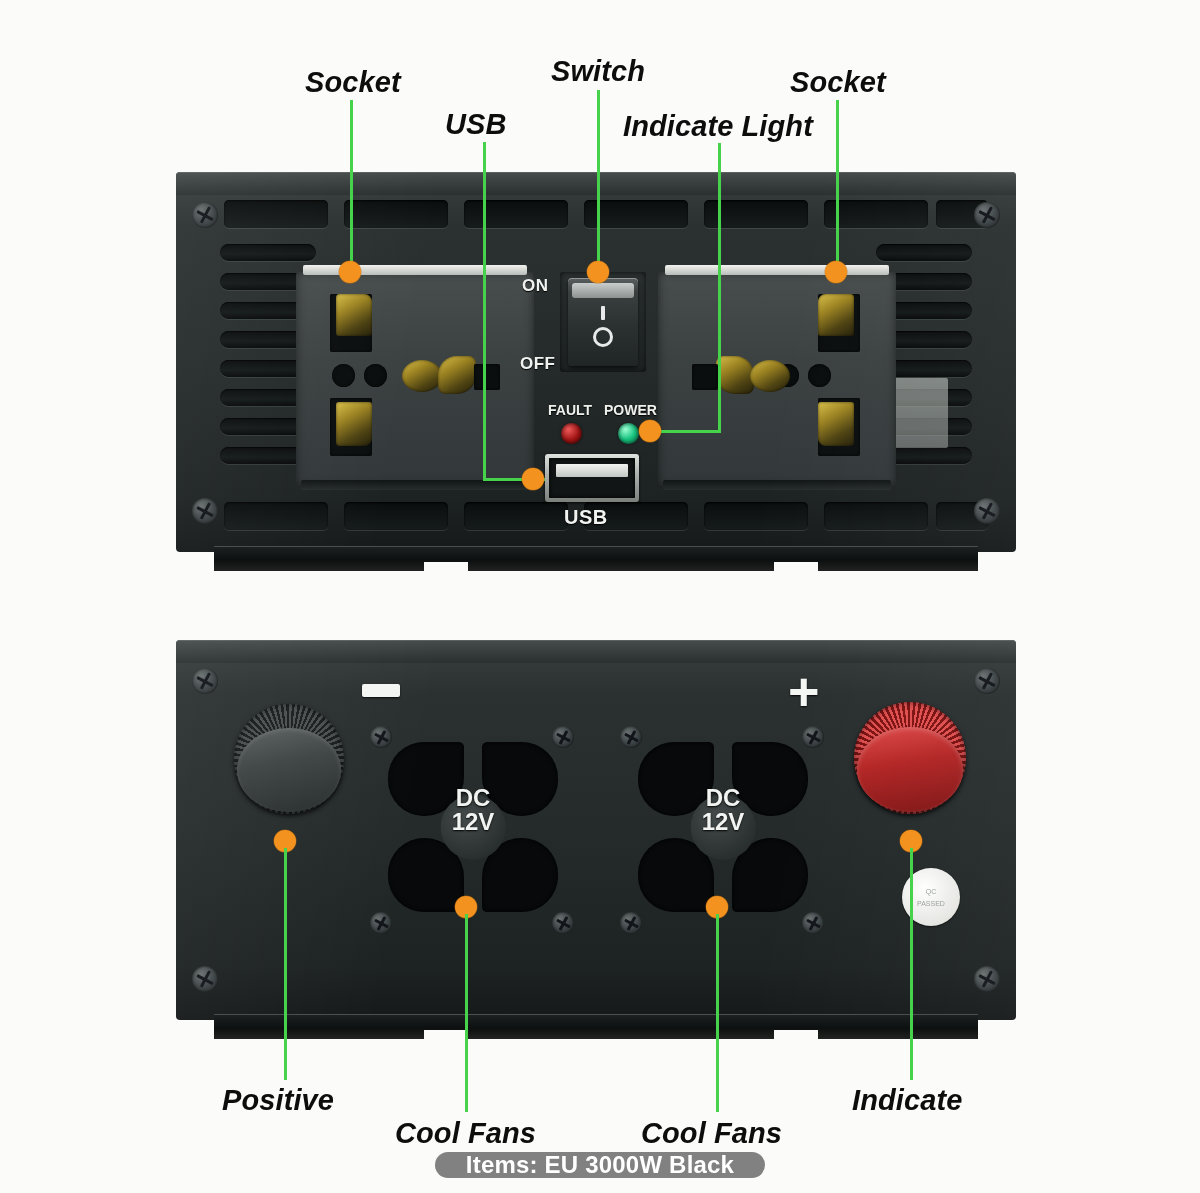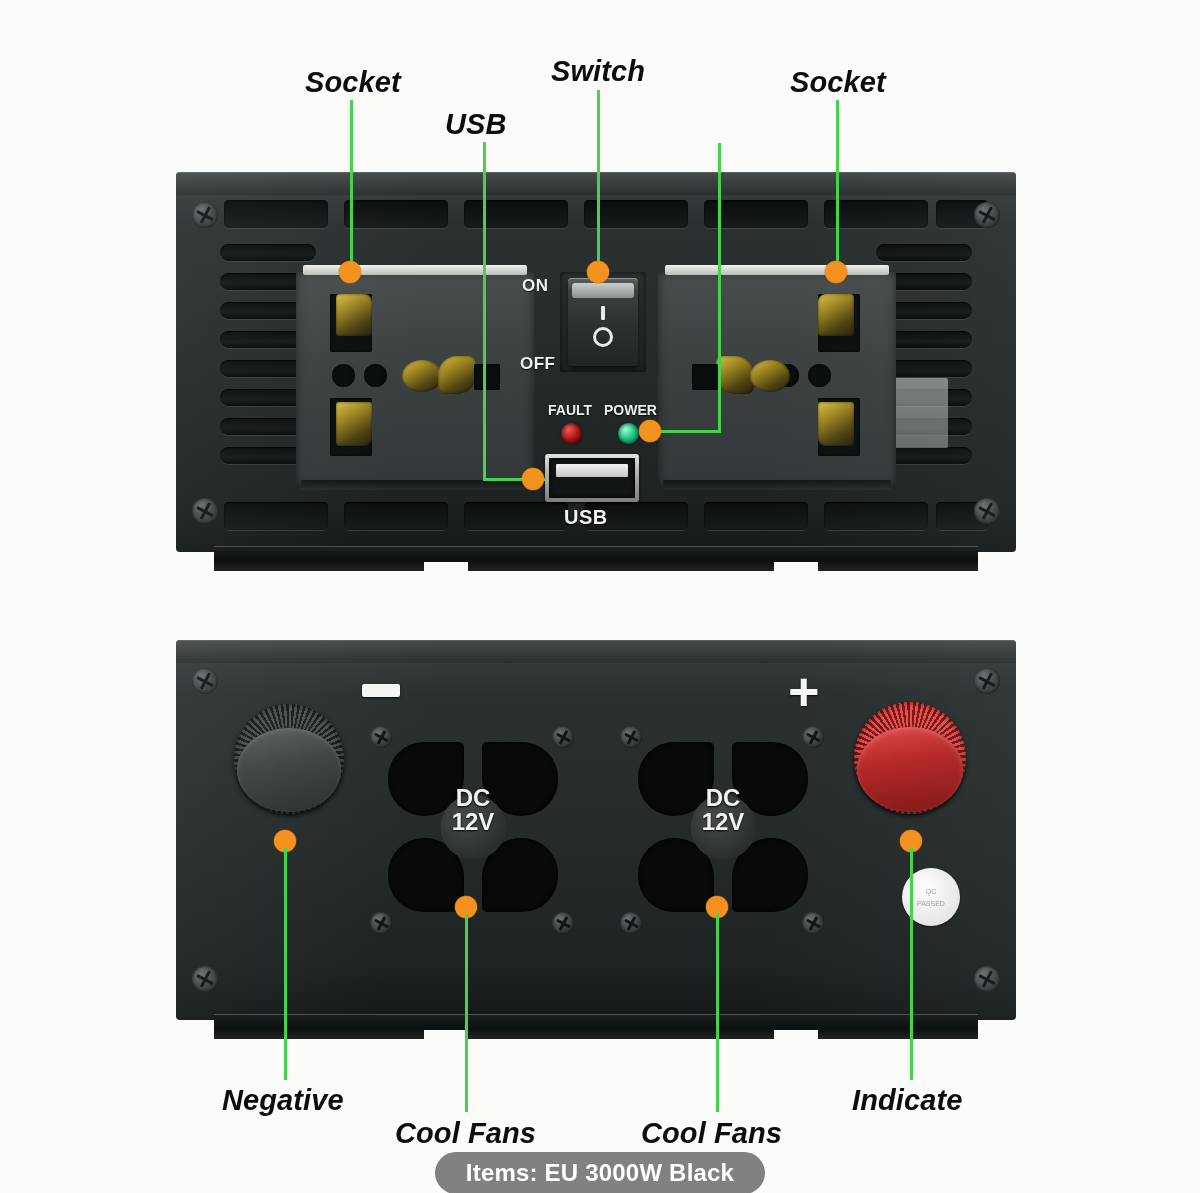--- a/index.html
+++ b/index.html
@@ -428,38 +428,39 @@
   <div class="dot" style="left:522px;top:468px;"></div>
   <div class="callout-label" style="left:445px;top:108px;font-size:29px;">USB</div>
 
   <div class="leader" style="left:597px;top:90px;height:188px;"></div>
   <div class="dot" style="left:587px;top:261px;"></div>
   <div class="callout-label" style="left:551px;top:55px;font-size:29px;">Switch</div>
 
   <div class="leader" style="left:718px;top:143px;height:290px;"></div>
   <div class="leader h" style="left:650px;top:430px;width:71px;"></div>
   <div class="dot" style="left:639px;top:420px;"></div>
+  <div class="callout-label" style="left:623px;top:110px;font-size:29px;">Indicate Light</div>
 
   <div class="leader" style="left:836px;top:100px;height:178px;"></div>
   <div class="dot" style="left:825px;top:261px;"></div>
   <div class="callout-label" style="left:790px;top:66px;font-size:29px;">Socket</div>
 
   <div class="dot" style="left:274px;top:830px;"></div>
   <div class="leader" style="left:284px;top:848px;height:232px;"></div>
-  <div class="callout-label" style="left:222px;top:1084px;font-size:29px;">Negative</div>
+  <div class="callout-label" style="left:222px;top:1084px;font-size:29px;">Positive</div>
 
   <div class="dot" style="left:455px;top:896px;"></div>
   <div class="leader" style="left:465px;top:914px;height:198px;"></div>
   <div class="callout-label" style="left:395px;top:1117px;font-size:29px;">Cool Fans</div>
 
   <div class="dot" style="left:706px;top:896px;"></div>
   <div class="leader" style="left:716px;top:914px;height:198px;"></div>
   <div class="callout-label" style="left:641px;top:1117px;font-size:29px;">Cool Fans</div>
 
   <div class="dot" style="left:900px;top:830px;"></div>
   <div class="leader" style="left:910px;top:848px;height:232px;"></div>
   <div class="callout-label" style="left:852px;top:1084px;font-size:29px;">Indicate</div>
 
-  <div class="caption" style="left:435px;top:1152px;width:330px;height:42px;font-size:24px;">
+  <div class="caption" style="left:435px;top:1152px;width:330px;height:26px;font-size:24px;">
     <span>Items: EU 3000W Black</span>
   </div>
 
 </div>
 
 </body></html>

